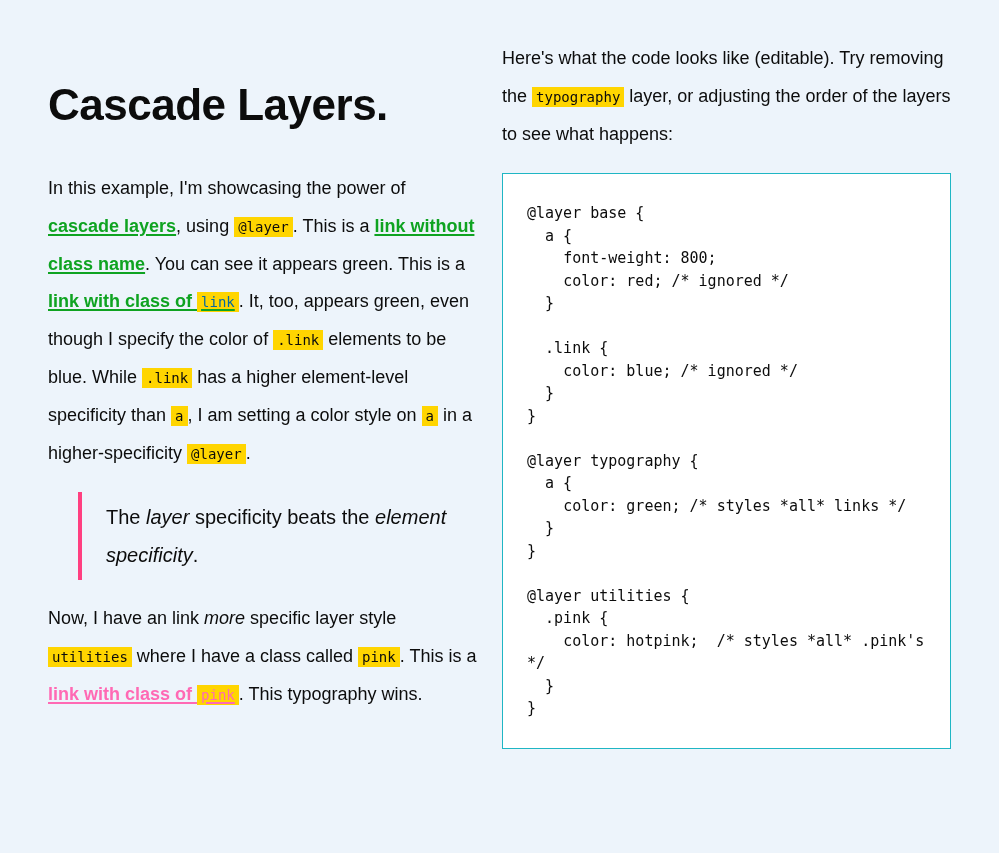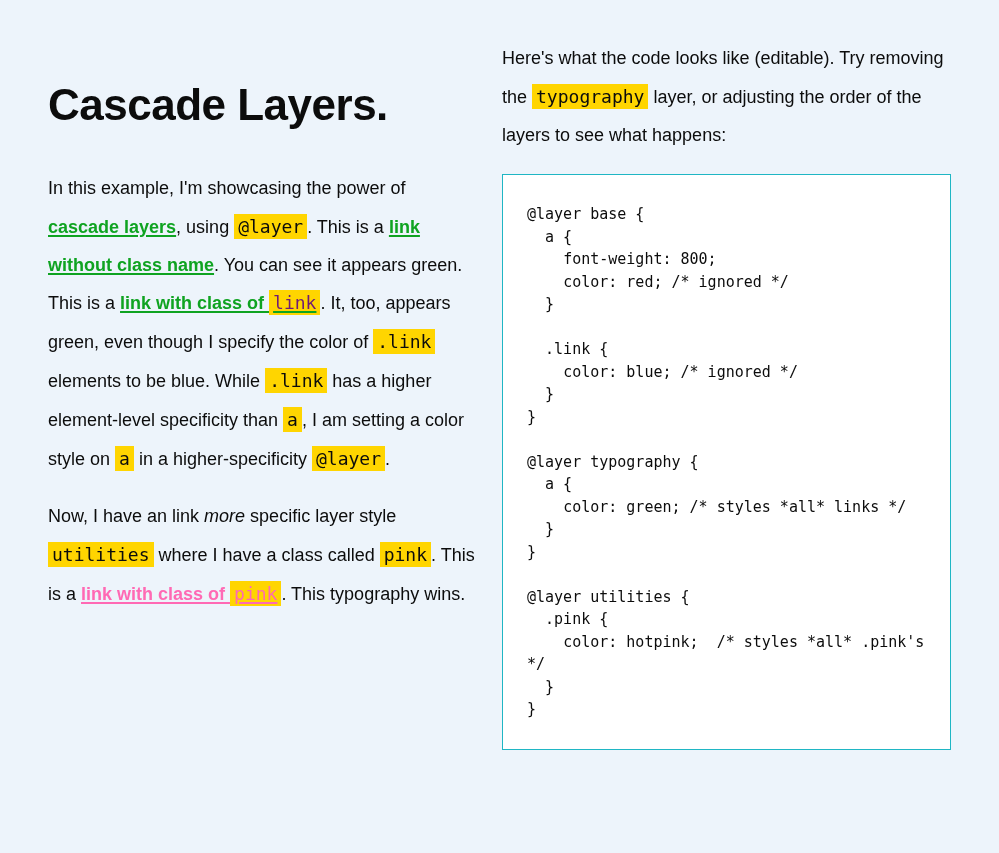--- a/index.html
+++ b/index.html
@@ -23,33 +23,33 @@
   }
   p {
     font-size: 18px;
     line-height: 2.1;
     margin: 0 0 20px 0;
   }
   .code {
     font-family: ui-monospace, SFMono-Regular, Menlo, Consolas, monospace;
     background: #ffd500;
     padding: 2px 4px;
-    font-size: 18px;
+    font-size: 14px;
     font-weight: 500;
   }
   a.clink {
     font-weight: 800;
     text-decoration: underline;
     text-decoration-thickness: 2px;
     text-underline-offset: 2px;
     text-align: right;
   }
   a.green { color: #0fa321; }
   a.pink  { color: #ff69b4; }
-  a.green .code { color: #701a75; }
+  a.green .code { color: #0369a1; }
   a.pink  .code { color: #ff69b4; }
   blockquote {
     border-left: 4px solid #ff3f80;
     margin: 20px 0 20px 30px;
     padding: 6px 0 6px 24px;
     font-size: 20px;
     line-height: 1.9;
   }
   blockquote em { font-style: italic; }
   .code-box {
@@ -68,20 +68,23 @@
 </head>
 <body>
 
 <div class="col-left">
   <h1>Cascade Layers.</h1>
 
   <p>
     <span>In this example, I'm showcasing the power of </span><a href="#" class="clink green">cascade layers</a><span>, using </span><span class="code">@layer</span><span>. This is a </span><a href="#" class="clink green">link without class name</a><span>. You can see it appears green. This is a </span><a href="#" class="clink green"><span>link with class of </span><span class="code">link</span></a><span>. It, too, appears green, even though I specify the color of </span><span class="code">.link</span><span> elements to be blue. While </span><span class="code">.link</span><span> has a higher element-level specificity than </span><span class="code">a</span><span>, I am setting a color style on </span><span class="code">a</span><span> in a higher-specificity </span><span class="code">@layer</span><span>.</span>
   </p>
 
+  <blockquote>
+    <span>The </span><em>layer</em><span> specificity beats the </span><em>element specificity</em><span>.</span>
+  </blockquote>
 
   <p>
     <span>Now, I have an link </span><em>more</em><span> specific layer style </span><span class="code">utilities</span><span> where I have a class called </span><span class="code">pink</span><span>. This is a </span><a href="#" class="clink pink"><span>link with class of </span><span class="code">pink</span></a><span>. This typography wins.</span>
   </p>
 </div>
 
 <div class="col-right">
   <p>
     <span>Here's what the code looks like (editable). Try removing the </span><span class="code">typography</span><span> layer, or adjusting the order of the layers to see what happens:</span>
   </p>

